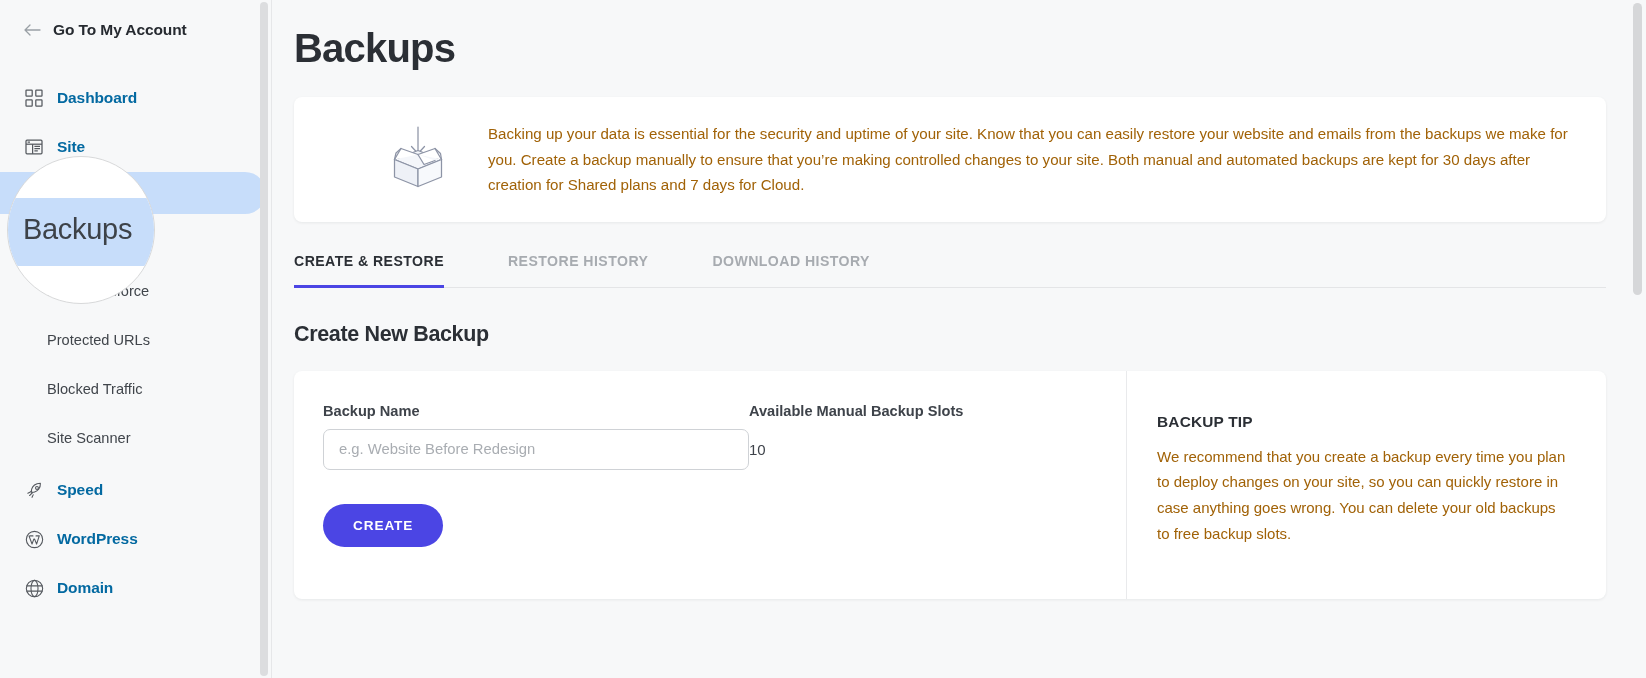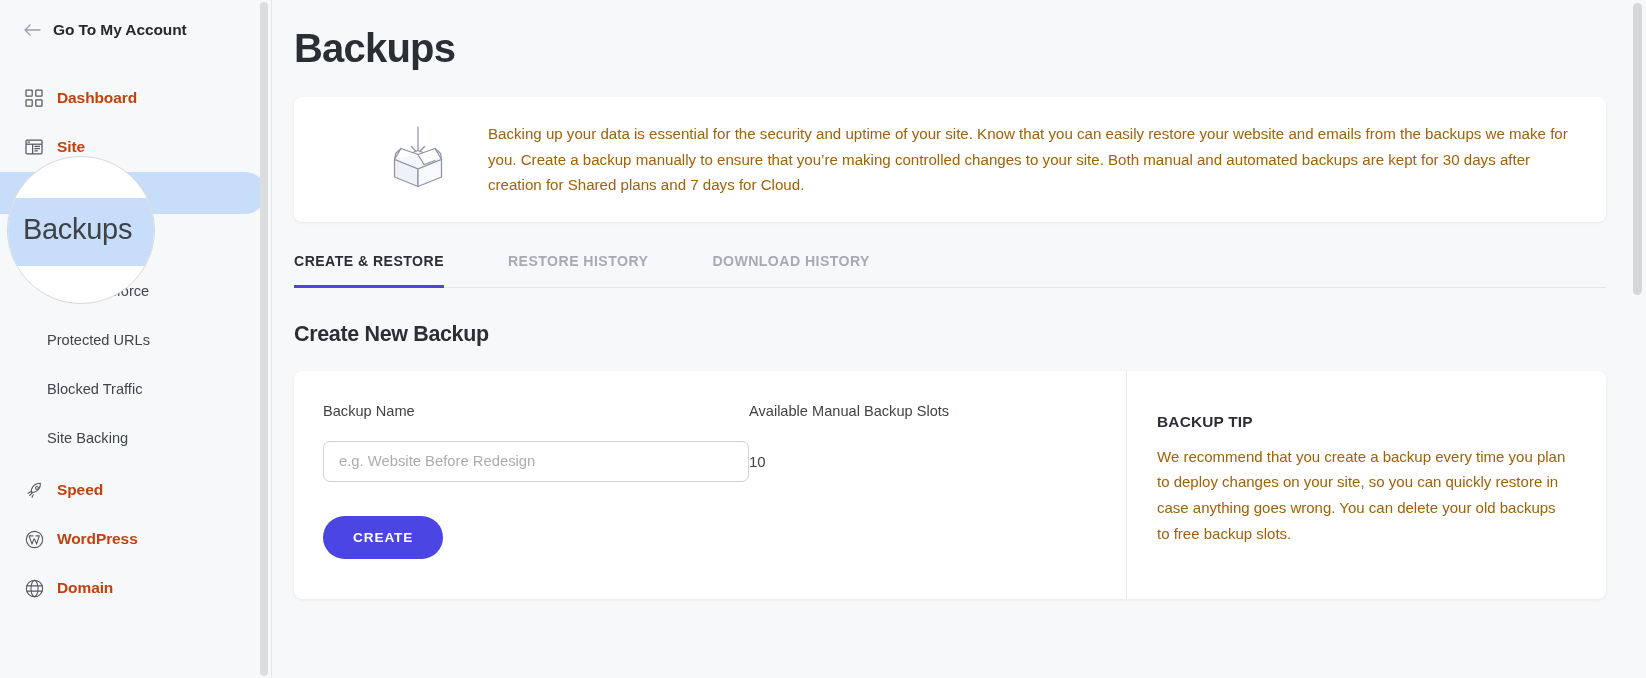--- a/index.html
+++ b/index.html
@@ -56,21 +56,21 @@
   }
   .sb-group .gicon {
     width: 20px; height: 20px;
     display: flex; align-items: center; justify-content: center;
     color: #55595f;
     flex: 0 0 20px;
   }
   .sb-group-label {
     font-size: 15.5px;
     font-weight: 700;
-    color: #c2410c;
+    color: #0369a1;
     letter-spacing: -0.1px;
   }
 
   .sb-sub {
     display: flex; align-items: center;
     height: 34px;
     padding-left: 47px;
     margin-bottom: 15px;
     font-size: 14.6px;
     color: #40454b;
@@ -214,21 +214,22 @@
   .form-left {
     flex: 0 0 832px;
     padding: 32px 0 34px 29px;
   }
   .field-row { display: flex; }
   .field-col { flex: 0 0 402px; }
   .field-col2 { flex: 1 1 auto; padding-left: 0; }
   .field-label {
     font-size: 14.6px;
     color: #3e434a;
-    margin-bottom: 22px;
+    margin-bottom: 10px;
+    font-weight: bold;
   }
   .text-input {
     width: 426px;
     height: 41px;
     border: 1px solid #cfd2d6;
     border-radius: 7px;
     padding: 0 15px;
     font-size: 14.8px;
     color: #3e434a;
     font-family: "Liberation Sans", sans-serif;
@@ -340,21 +341,21 @@
 
       <div class="sb-sub">
         <span class="txt">Protected URLs</span>
       </div>
 
       <div class="sb-sub">
         <span class="txt">Blocked Traffic</span>
       </div>
 
       <div class="sb-sub">
-        <span class="txt">Site Backing</span>
+        <span class="txt">Site Scanner</span>
       </div>
 
       <div class="sb-group">
         <span class="gicon">
           <svg viewBox="0 0 20 20" width="19" height="19" fill="none" stroke="currentColor" stroke-width="1.15">
             <path d="M7.6 12.6C5.6 10.6 7.2 6.4 10 4.2c1.9-1.5 4.4-1.9 6.2-1.9.1 1.8-.3 4.3-1.8 6.2-2.2 2.8-6.4 4.4-8.4 2.4l1.6 1.7z" stroke-linejoin="round"></path>
             <circle cx="12.6" cy="7.3" r="1.5"></circle>
             <path d="M7.2 12.9l-2.4 2.4M5.6 11.6l-2.6 1.2M8.6 14.6l-1.2 2.6" stroke-linecap="round"></path>
           </svg>
         </span>

